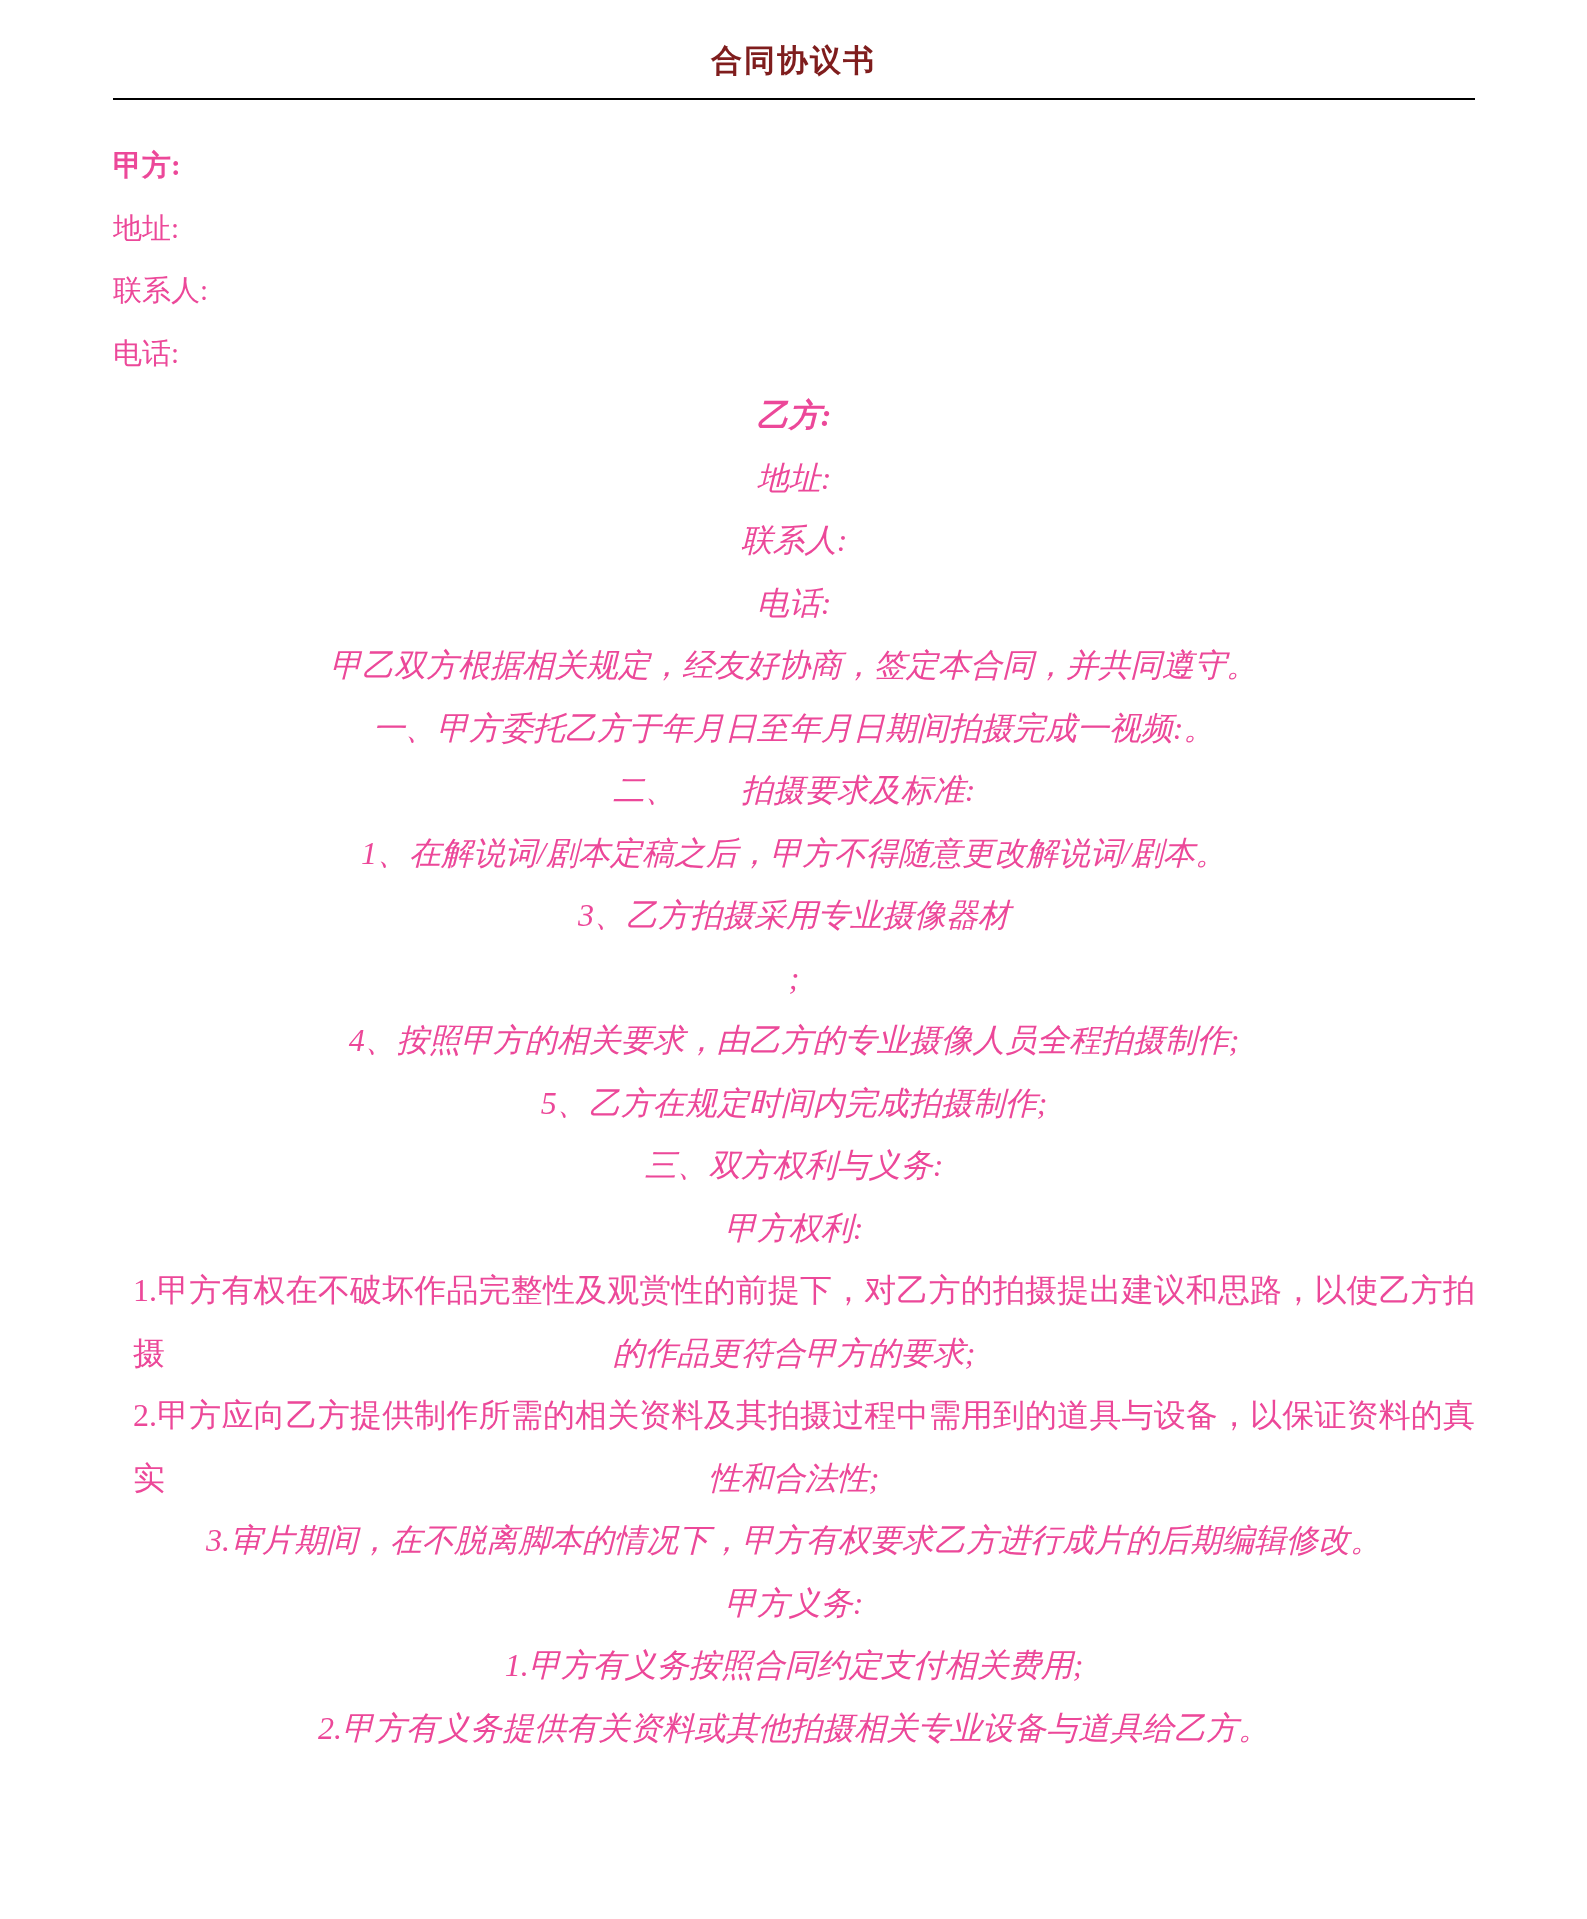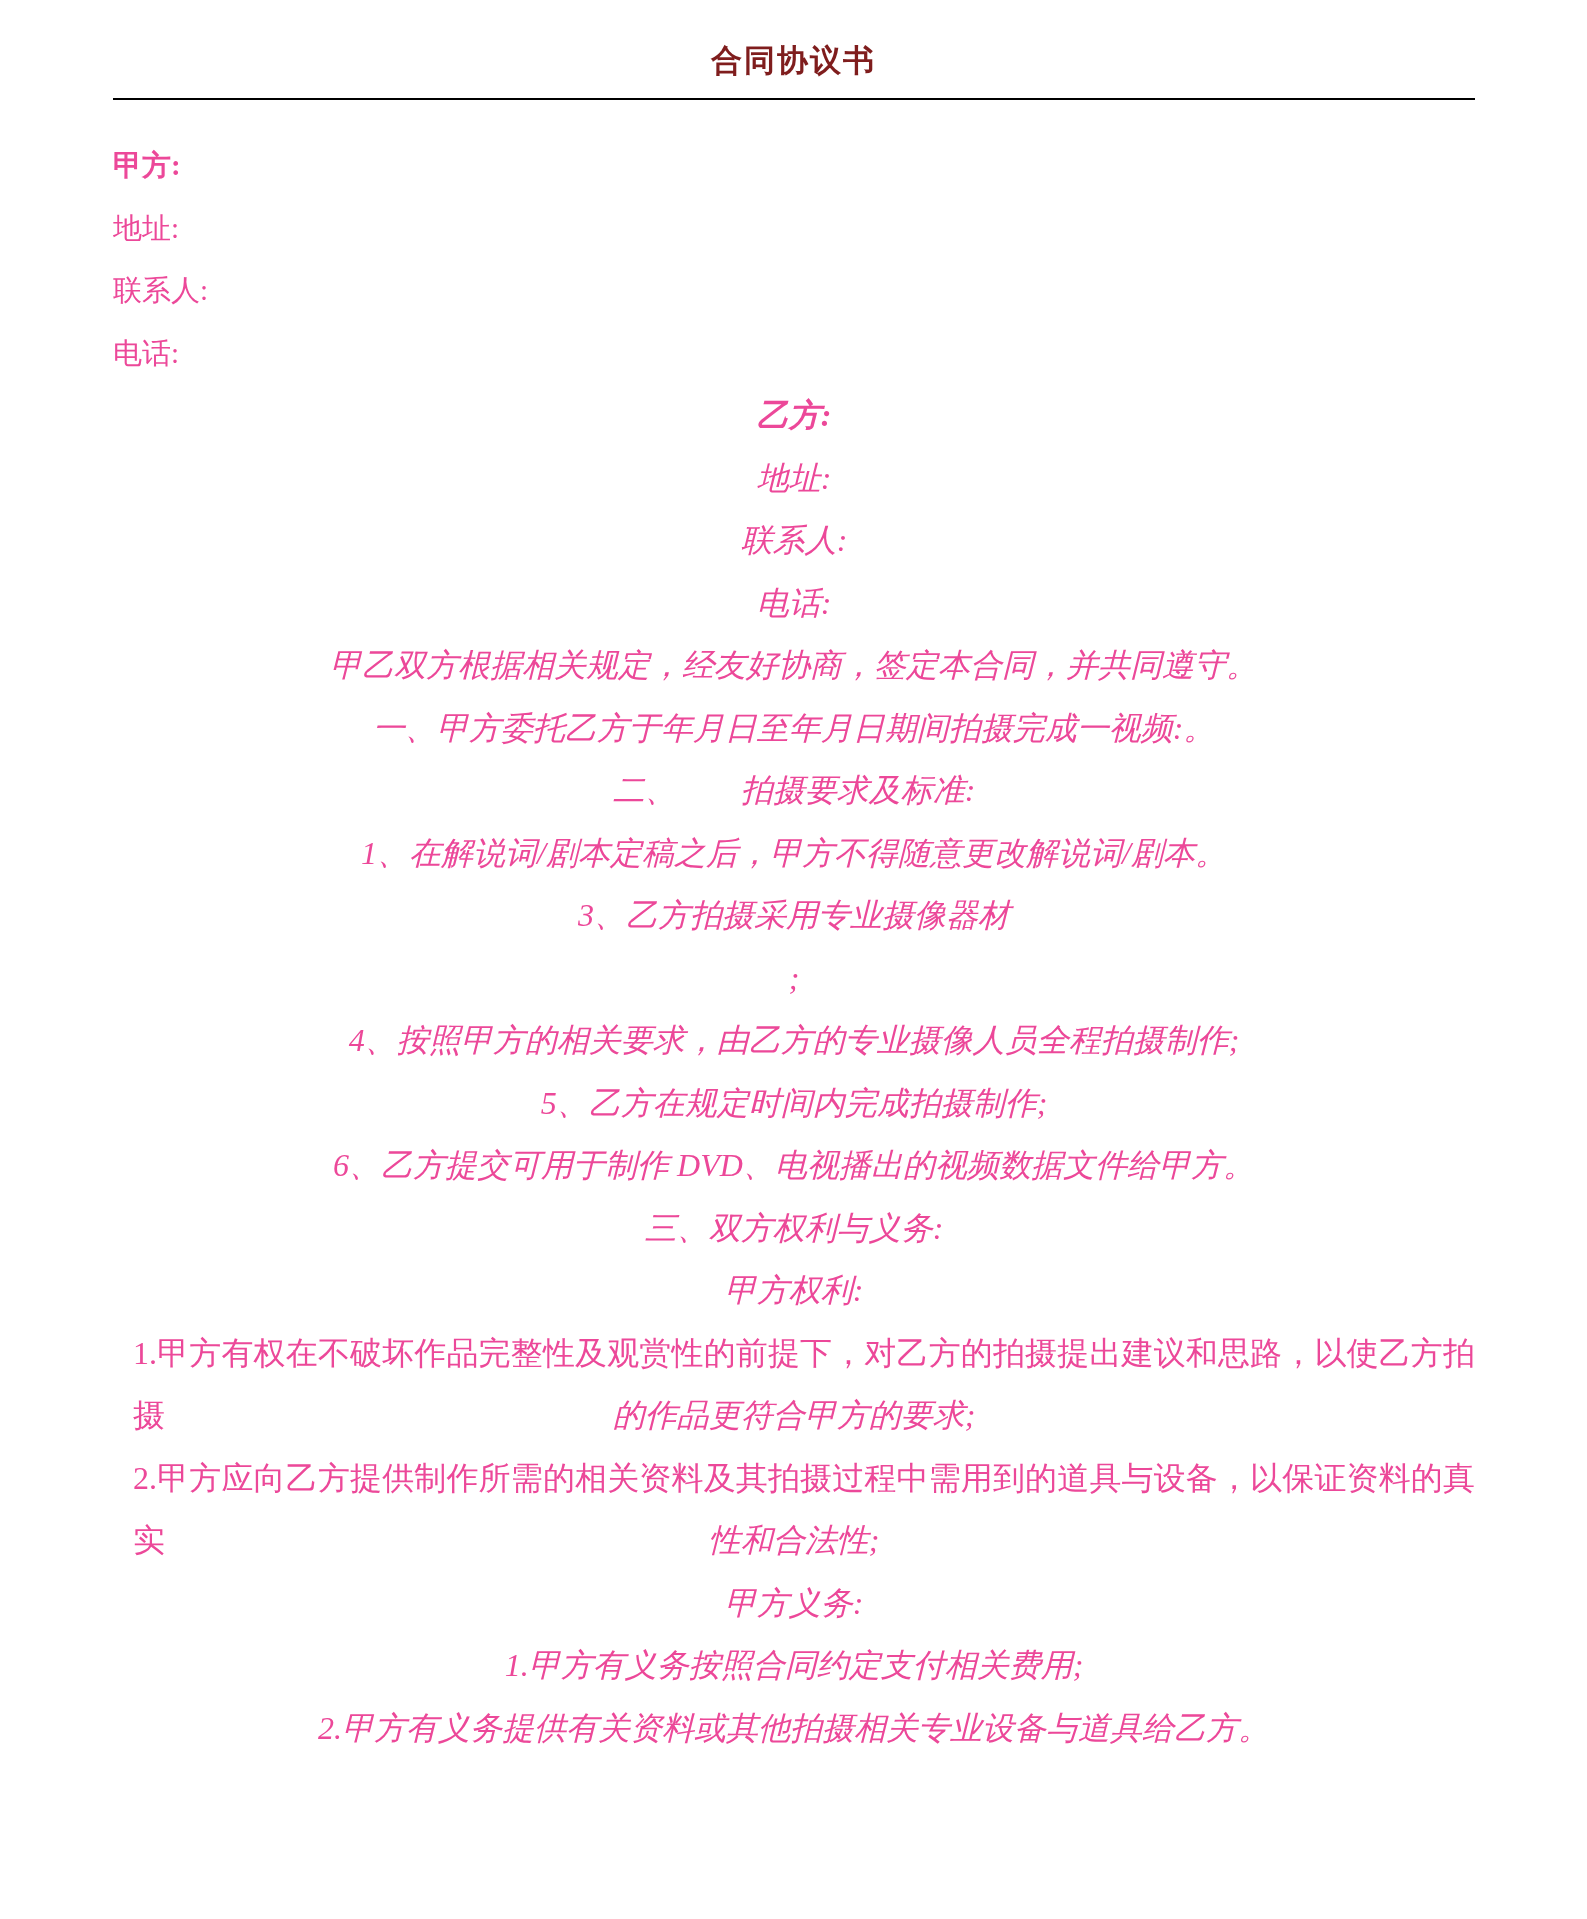--- a/index.html
+++ b/index.html
@@ -80,24 +80,24 @@
       <div class="doc-line align-center">联系人:</div>
       <div class="doc-line align-center">电话:</div>
       <div class="doc-line align-center">甲乙双方根据相关规定，经友好协商，签定本合同，并共同遵守。</div>
       <div class="doc-line align-center">一、甲方委托乙方于年月日至年月日期间拍摄完成一视频:。</div>
       <div class="doc-line align-center">二、　　拍摄要求及标准:</div>
       <div class="doc-line align-center">1、在解说词/剧本定稿之后，甲方不得随意更改解说词/剧本。</div>
       <div class="doc-line align-center">3、乙方拍摄采用专业摄像器材</div>
       <div class="doc-line align-center">;</div>
       <div class="doc-line align-center">4、按照甲方的相关要求，由乙方的专业摄像人员全程拍摄制作;</div>
       <div class="doc-line align-center">5、乙方在规定时间内完成拍摄制作;</div>
-      <div class="doc-line align-center">6、乙方提交可用于制作 DVD、电视播出的视频数据文件给甲方。</div>
       <div class="doc-line align-center">三、双方权利与义务:</div>
       <div class="doc-line align-center">甲方权利:</div>
       <div class="doc-line align-justify">1.甲方有权在不破坏作品完整性及观赏性的前提下，对乙方的拍摄提出建议和思路，以使乙方拍摄</div>
       <div class="doc-line align-center">的作品更符合甲方的要求;</div>
       <div class="doc-line align-justify">2.甲方应向乙方提供制作所需的相关资料及其拍摄过程中需用到的道具与设备，以保证资料的真实</div>
       <div class="doc-line align-center">性和合法性;</div>
+      <div class="doc-line align-center">3.审片期间，在不脱离脚本的情况下，甲方有权要求乙方进行成片的后期编辑修改。</div>
       <div class="doc-line align-center">甲方义务:</div>
       <div class="doc-line align-center">1.甲方有义务按照合同约定支付相关费用;</div>
       <div class="doc-line align-center">2.甲方有义务提供有关资料或其他拍摄相关专业设备与道具给乙方。</div>
     </div>
 </div>
 
 </body></html>

